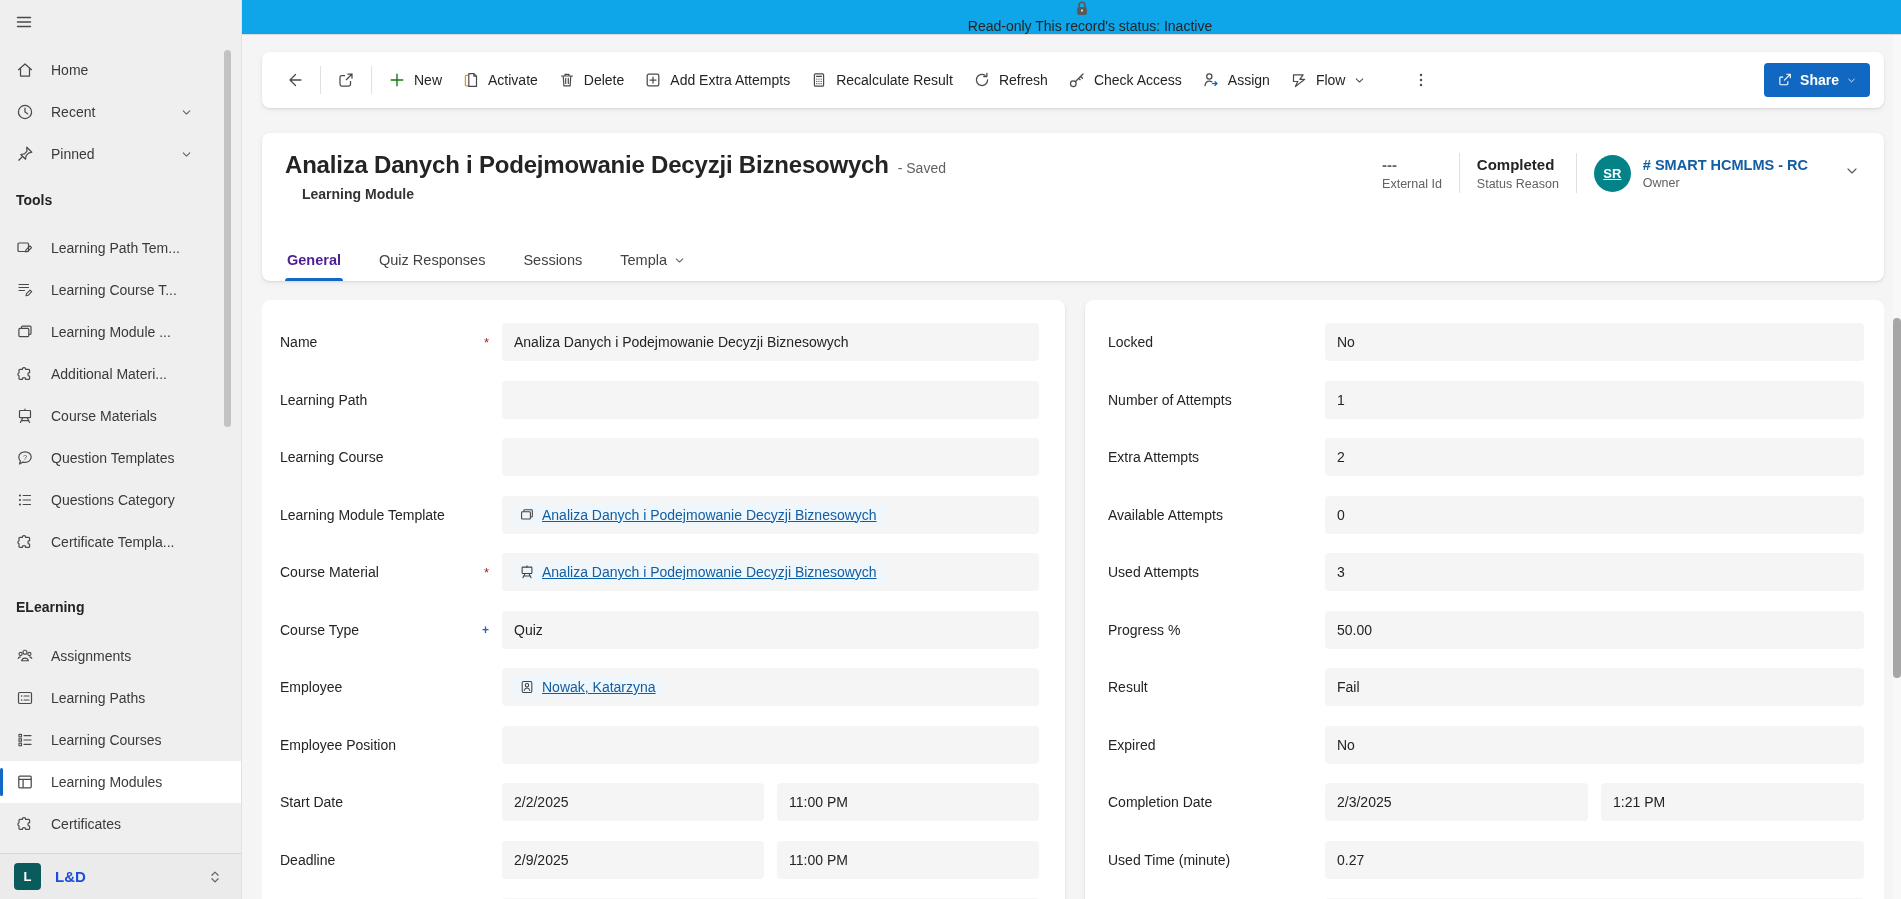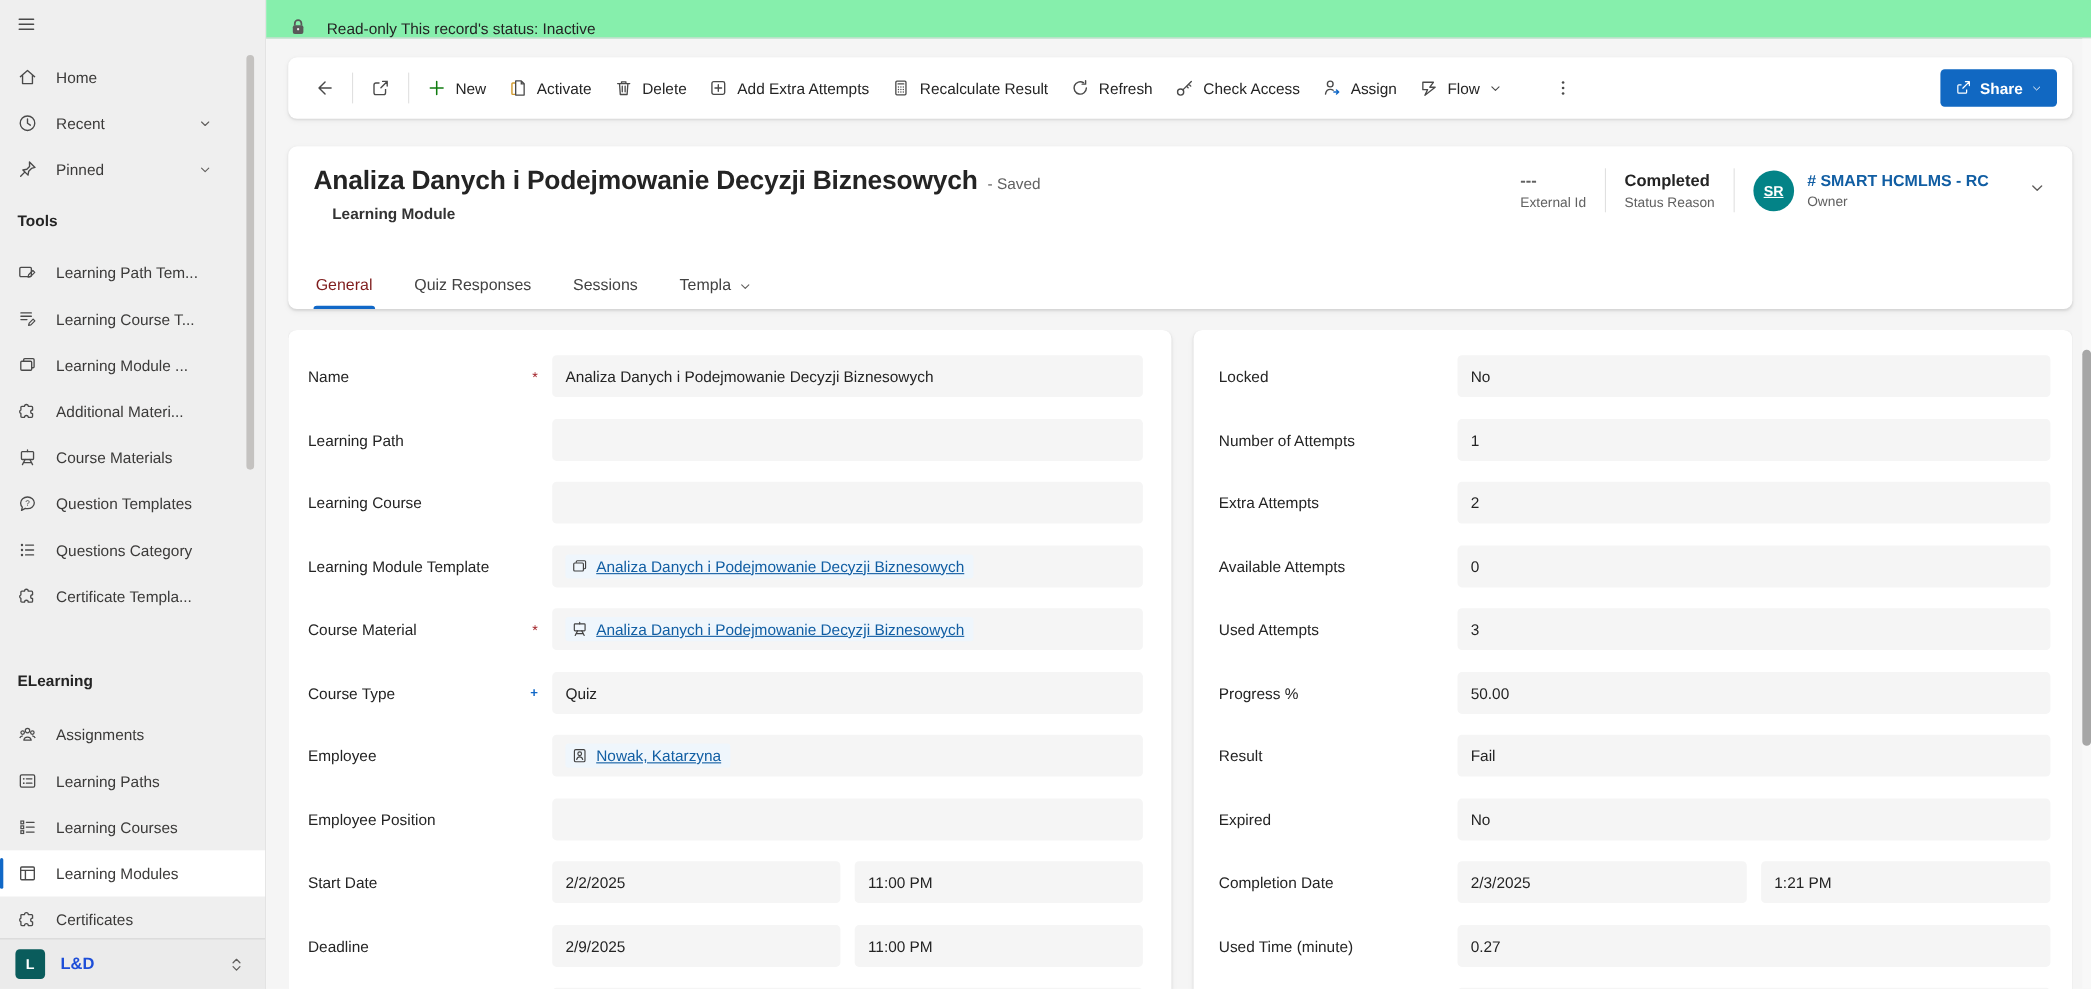--- a/index.html
+++ b/index.html
@@ -15,35 +15,35 @@
   .iconbox { display:inline-flex; align-items:center; justify-content:center; color:#4a4a4a; flex-shrink:0; }
 
   
   .sidebar { width:242px; height:899px; background:#efefef; border-right:1px solid #e1e1e1; position:relative; flex-shrink:0; }
   .hamburger { padding:13px 0 0 15px; height:42px; cursor:pointer; color:#242424; }
   .sitem { display:flex; align-items:center; height:42px; padding:0 14px 0 15px; cursor:pointer; position:relative; }
   .sicon { width:20px; display:inline-flex; justify-content:center; color:#4a4a4a; }
   .slabel { margin-left:16px; font-size:14px; color:#3b3a39; white-space:nowrap; }
   .schev { margin-left:auto; margin-right:34px; color:#605e5c; display:inline-flex; }
   .group-title { margin:17px 0 0 16px; height:20px; font-size:14px; font-weight:700; color:#242424; }
-  .group-title.mt { margin-top:48px; }
+  .group-title.mt { margin-top:36px; }
   .navlist.first { margin-top:7px; }
   .navlist.toolslist { margin-top:15px; }
   .navlist.elearnlist { margin-top:16px;text-align:center; }
   .sitem.selected { background:#ffffff; }
   .sitem.selected::before { content:""; position:absolute; left:0; top:7px; bottom:7px; width:3px; border-radius:2px; background:#1168c7; }
   .sb-scrollbar { position:absolute; left:224px; top:50px; width:7px; height:377px; border-radius:4px; background:#c4c2c0; cursor:pointer; }
   .appbar { position:absolute; left:0; right:0; bottom:0; height:46px; background:#ebebeb; border-top:1px solid #d6d6d6; display:flex; align-items:center; padding:0 14px; cursor:pointer; }
   .appicon { width:27px; height:27px; border-radius:4px; background:#0a5c5c; color:#fff; font-size:13px; font-weight:700; display:inline-flex; align-items:center; justify-content:center; }
   .applabel { margin-left:14px; font-size:15px; font-weight:700; color:#1d4ed8; }
   .appchev { margin-left:auto; margin-right:4px; color:#605e5c; display:inline-flex; }
 
   
   .main { flex:1; min-width:0; background:#f5f5f5; display:flex; flex-direction:column; position:relative; }
-  .banner { height:35px; flex-shrink:0; background:#86efac; border-bottom:1px solid #d9d9d9; display:flex; align-items:flex-end; padding-left:20px; }
+  .banner { height:35px; flex-shrink:0; background:#0ea5e9; border-bottom:1px solid #d9d9d9; display:flex; align-items:center; padding-left:20px;flex-direction:column; }
   .banner-text { margin-left:17px; font-size:14px; color:#242424; }
   .content { flex:1; min-height:0; padding:17px 17px 0 20px; display:flex; flex-direction:column; }
 
   .card { background:#fff; border-radius:8px; box-shadow:0 1px 2px rgba(0,0,0,.09), 0 2px 6px rgba(0,0,0,.05); }
 
   
   .cmdbar { height:56px; flex-shrink:0; display:flex; align-items:center; padding:0 14px; }
   .cmd { display:flex; align-items:center; gap:8px; height:36px; padding:0 10px; border:none; background:transparent; border-radius:4px; font-family:inherit; font-size:14px; color:#242424; cursor:pointer; white-space:nowrap; }
   .cmd .iconbox { color:#4a4a4a; }
   .vdiv { width:1px; height:28px; background:#e0e0e0; margin:0 6px; }
@@ -64,21 +64,21 @@
   .mval.dim { color:#616161; }
   .mlabel { margin-top:3px; font-size:12.5px; color:#616161; white-space:nowrap; }
   .mdiv { width:1px; height:40px; background:#e0e0e0; margin:0 17px; }
   .ownerwrap { display:flex; align-items:center; }
   .avatar { width:37px; height:37px; border-radius:50%; background:#038387; color:#fff; font-size:13px; font-weight:700; display:inline-flex; align-items:center; justify-content:center; flex-shrink:0;text-decoration:underline; }
   .ownercol { display:flex; flex-direction:column; margin-left:12px; }
   .ownerlink { font-size:14.5px; font-weight:700; color:#115ea3; text-decoration:none; cursor:pointer; white-space:nowrap; }
   .hchev { position:absolute; right:24px; top:30px; background:none; border:none; color:#605e5c; cursor:pointer; }
   .tabs { position:absolute; left:23px; bottom:0; display:flex; gap:34px; }
   .tab { display:flex; align-items:center; gap:6px; padding:0 2px 13px 2px; font-size:14.5px; color:#424242; cursor:pointer; position:relative; }
-  .tab.active { font-weight:400; color:#7f1d1d; }
+  .tab.active { font-weight:700; color:#4c1d95; }
   .tab.active::after { content:""; position:absolute; left:0; right:0; bottom:0; height:3px; border-radius:3px 3px 0 0; background:#1168c7; }
   .tab .iconbox { color:#605e5c; }
 
   
   .bodycards { margin-top:19px; flex:1; min-height:0; display:flex; gap:20px; overflow:hidden; }
   .formcard { height:640px; overflow:hidden; }
   .formcard.left { width:803px; padding:23px 26px 0 18px; }
   .formcard.right { width:799px; padding:23px 20px 0 23px; }
   .frow { display:flex; align-items:center; margin-bottom:19.5px; }
   .flabel { width:222px; flex-shrink:0; display:flex; align-items:center; font-size:14px; color:#242424; }

